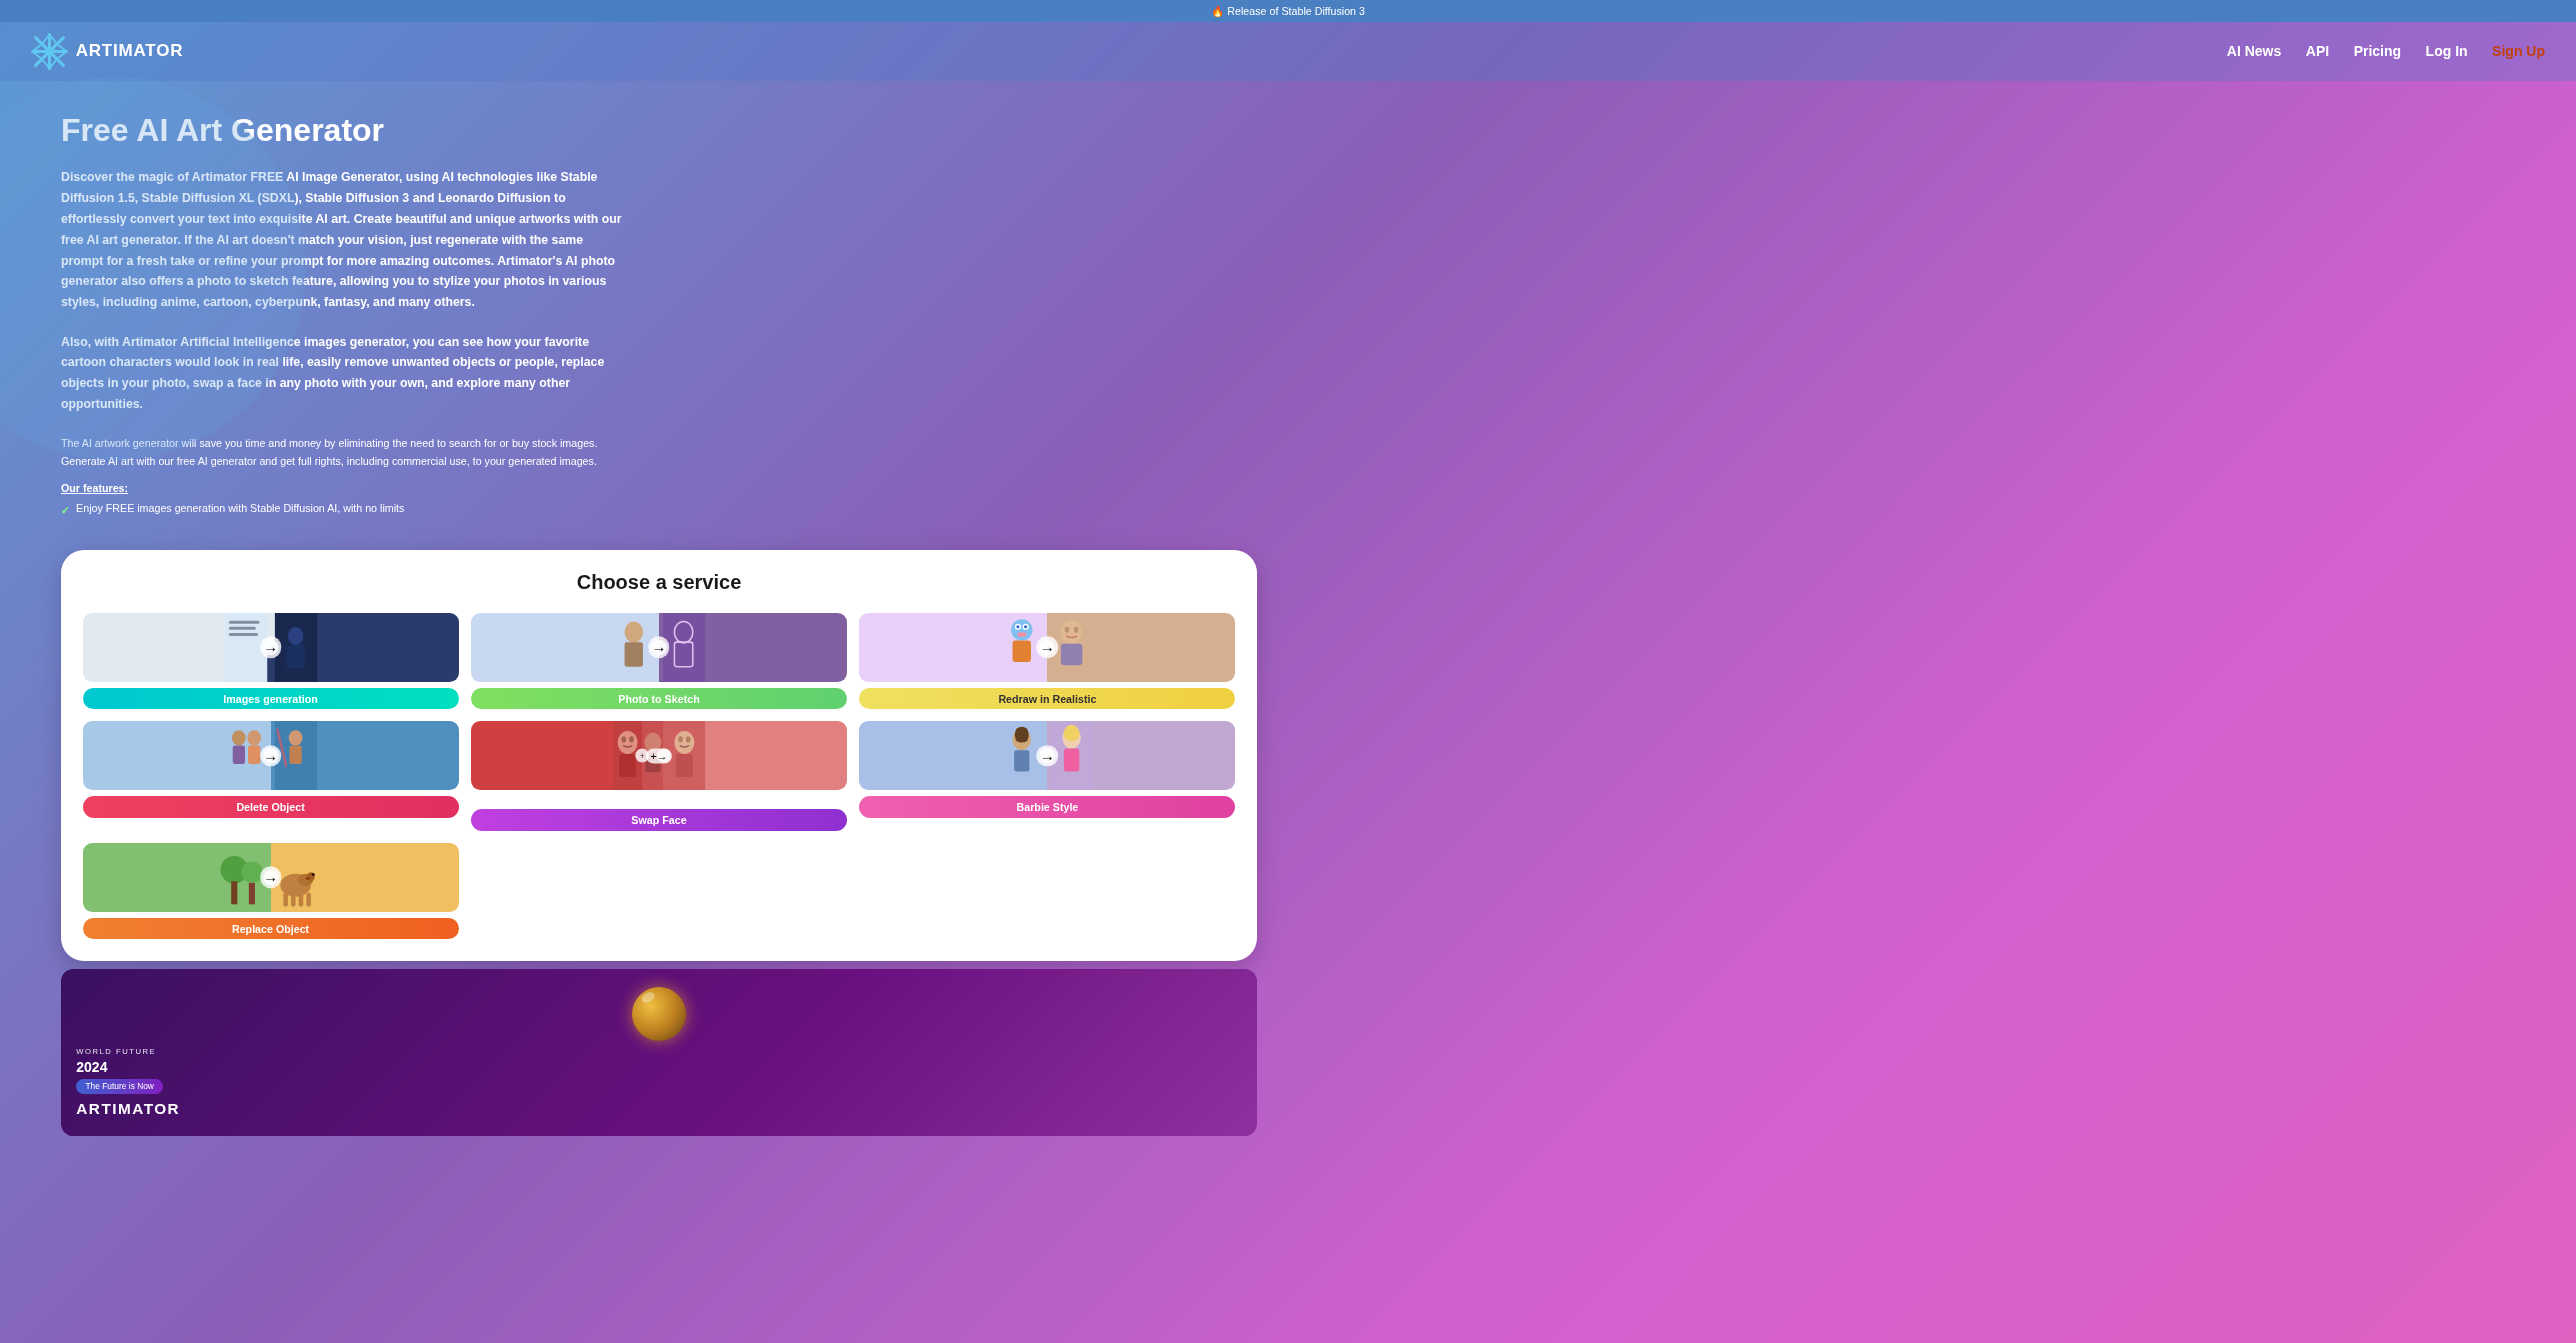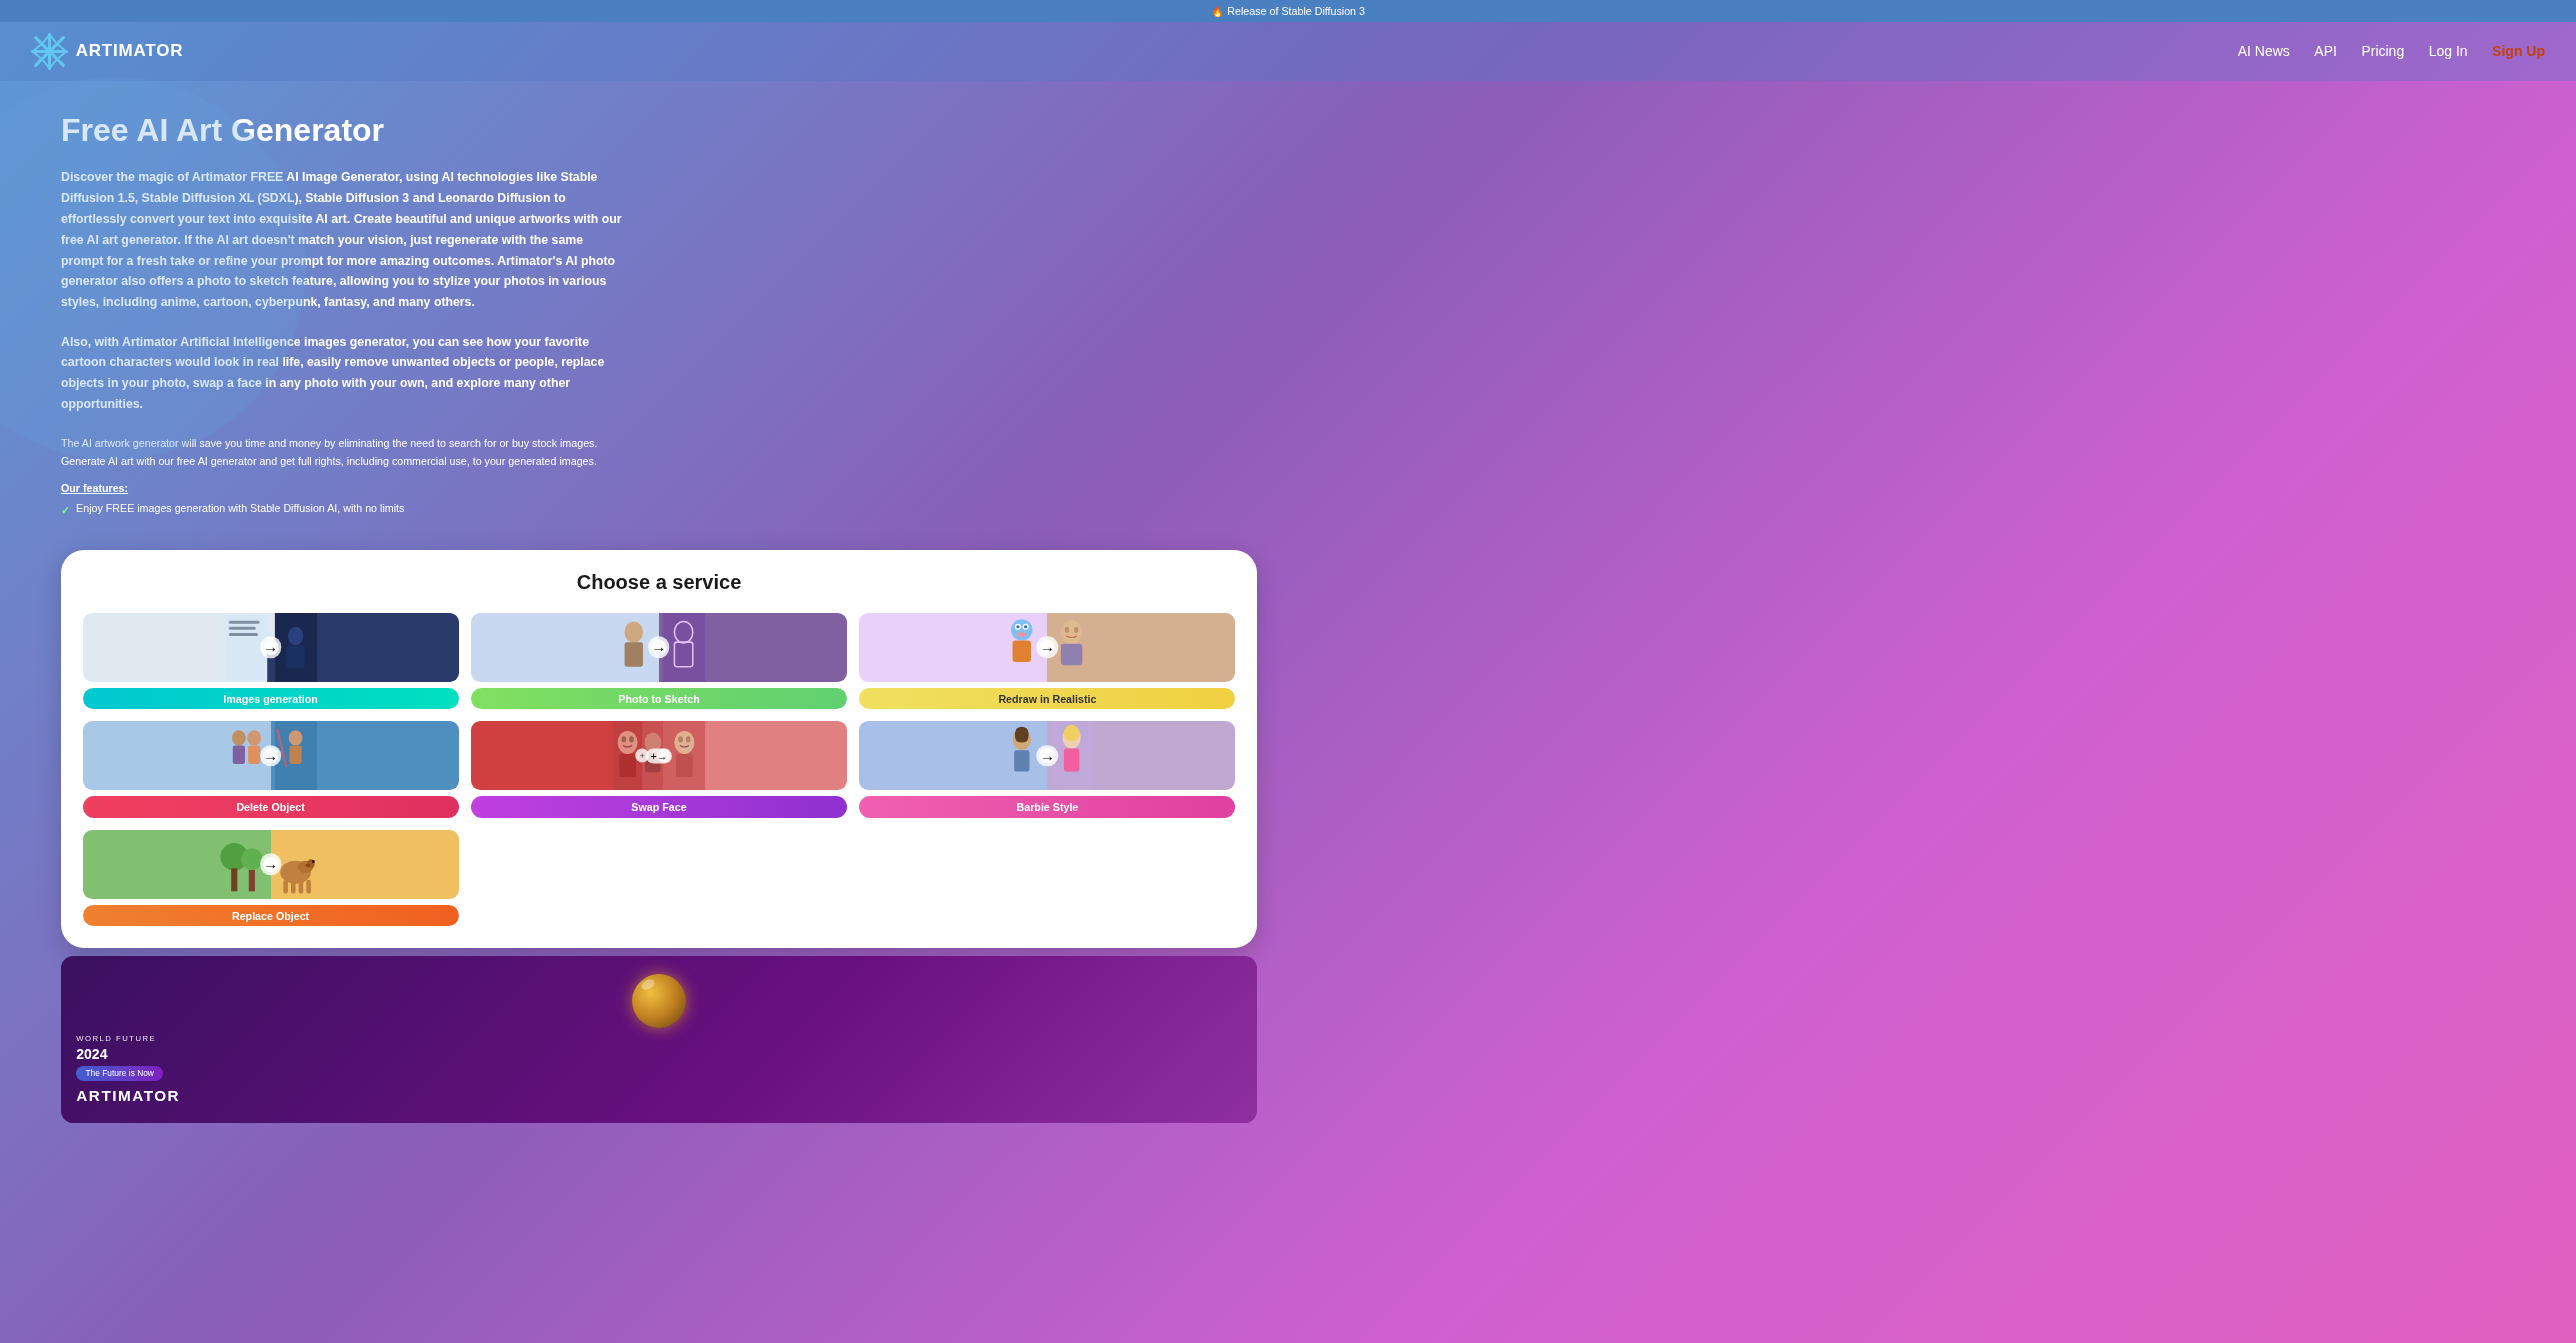--- a/index.html
+++ b/index.html
@@ -45,21 +45,21 @@
       letter-spacing: 0.8px;
     }
     .nav-links {
       display: flex;
       gap: 24.5px;
       align-items: center;
     }
     .nav-link {
       color: white;
       font-size: 14px;
-      font-weight: 400;
+      font-weight: 700;
       text-decoration: none;
       cursor: pointer;
     }
     .nav-signup {
       color: #c2410c;
       font-size: 14px;
       font-weight: 600;
       cursor: pointer;
     }
 
@@ -175,21 +175,21 @@
       text-align: center;
       padding: 4.6px 9.2px;
       border-radius: 15.3px;
       width: 100%;
       text-align: center;
     }
     .label-cyan { background: linear-gradient(90deg, #00c8d0, #00e0c0); }
     .label-green { background: linear-gradient(90deg, #80e060, #60d070); }
     .label-yellow { background: linear-gradient(90deg, #f0e060, #f0d040); color: #333; }
     .label-red { background: linear-gradient(90deg, #f04060, #e03060); }
-    .label-purple { background: linear-gradient(90deg, #c040e0, #9030d0); }
+    .label-purple { background: linear-gradient(90deg, #c040e0, #9030d0); margin-top: 13px; }
     .label-pink { background: linear-gradient(90deg, #f060b0, #e040a0); }
     .label-orange { background: linear-gradient(90deg, #f08030, #f06020); }
 
     
     .img-generation {
       background: linear-gradient(135deg, #e0e8f0 50%, #2a3a6a 50%);
       position: relative;
     }
     .img-generation::after {
       content: '→';

